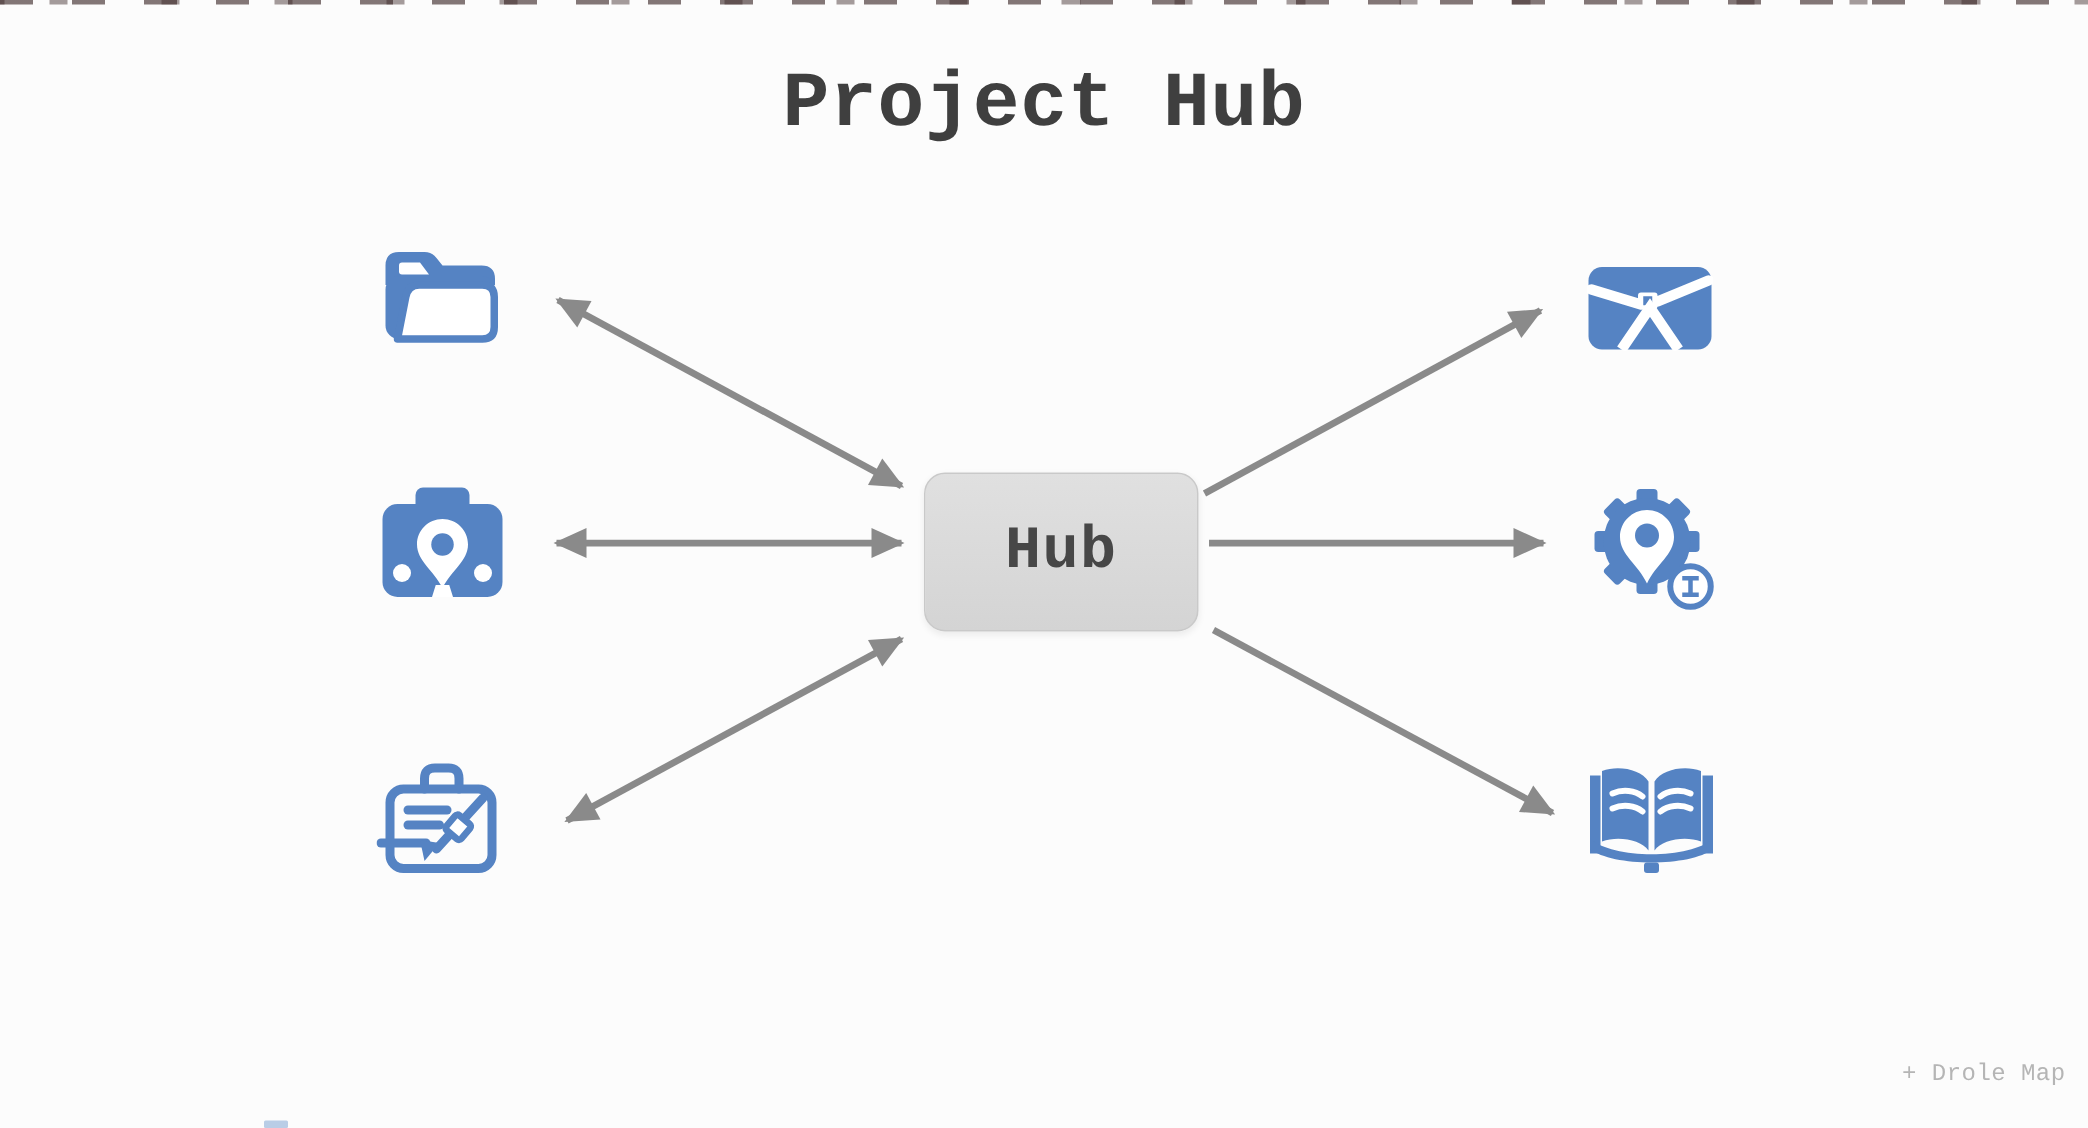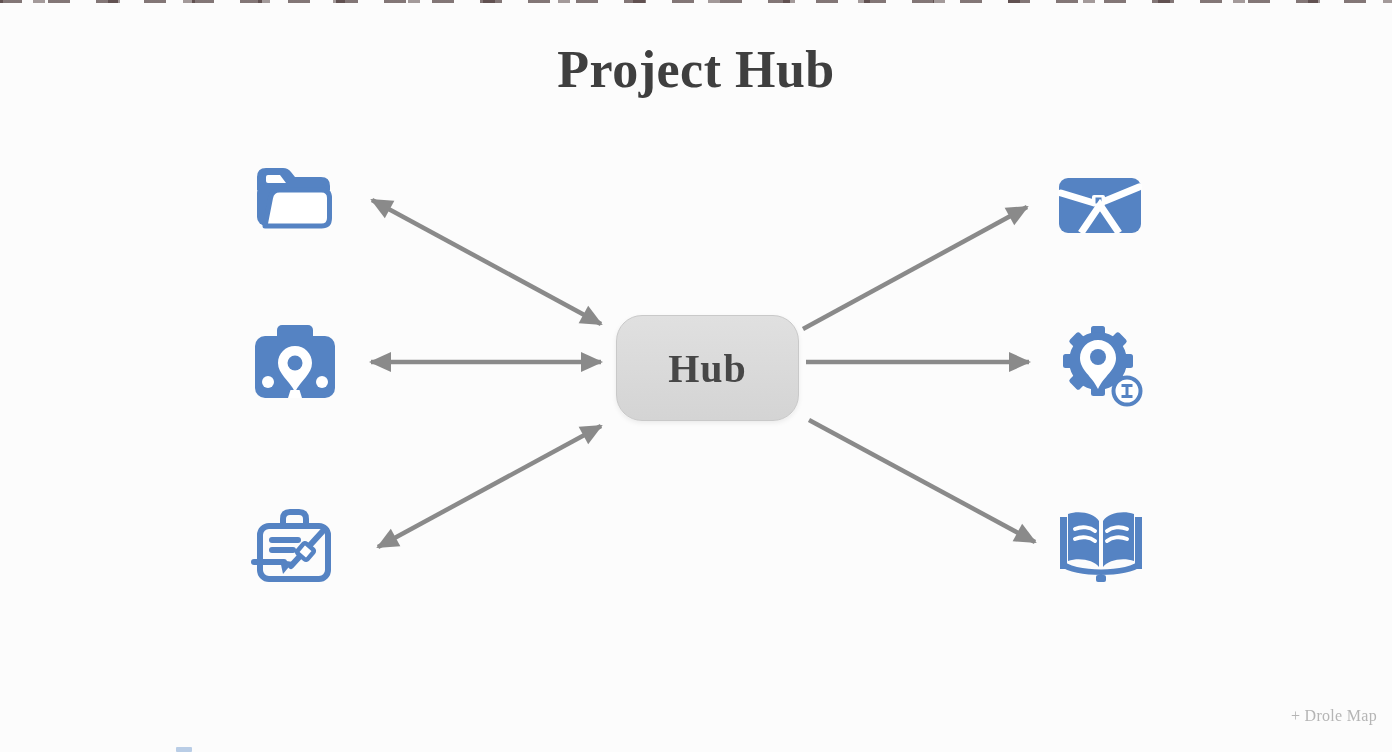--- a/index.html
+++ b/index.html
@@ -1,19 +1,19 @@
 <!DOCTYPE html>
 <html style="--background: #fcfcfc; --title-text: #3f3f3f; --icon-blue: #5583c3; --arrow-gray: #8a8a8a; --hub-fill-top: #e0e0e0; --hub-fill-bottom: #d4d4d4; --hub-border: #c9c9c9; --hub-text: #474747; --watermark-text: #b5b5b5;"><head>
 <meta charset="utf-8">
 <style>
   html,body{margin:0;padding:0;background:#fff;}
   .canvas{
     position:relative;width:1392px;height:752px;overflow:hidden;
     background:var(--background,#fcfcfc);
-    font-family:Liberation Serif, serif;
+    font-family:Liberation Mono, monospace;
   }
   .top-artifact{
     position:absolute;left:0;top:0;width:100%;height:3px;
     background:
       repeating-linear-gradient(90deg, rgba(56,36,36,.62) 0 22px, transparent 22px 48px),
       repeating-linear-gradient(90deg, rgba(56,36,36,.45) 0 12px, transparent 12px 75px);
     background-position:0 0,33px 0;
   }
   .bottom-artifact{
     position:absolute;left:176px;top:747px;width:16px;height:5px;
@@ -22,21 +22,21 @@
   .title{
     position:absolute;left:0;right:0;top:40px;text-align:center;
     font-size:52px;font-weight:700;letter-spacing:.5px;
     color:var(--title-text,#3f3f3f);
   }
   .edges{position:absolute;left:0;top:0;color:var(--arrow-gray,#8a8a8a);}
   .edges line{stroke:currentColor;stroke-width:4.5;}
   .edges marker path{fill:var(--arrow-gray,#8a8a8a);}
   .hub{
     position:absolute;left:616px;top:315px;width:181px;height:104px;
-    border-radius:26px;
+    border-radius:14px;
     background:linear-gradient(180deg,var(--hub-fill-top,#e0e0e0),var(--hub-fill-bottom,#d4d4d4));
     border:1px solid var(--hub-border,#c9c9c9);
     box-shadow:0 2px 5px rgba(0,0,0,.07);
     display:flex;align-items:center;justify-content:center;
   }
   .hub-label{
     font-size:40px;font-weight:700;letter-spacing:1px;
     color:var(--hub-text,#474747);
   }
   .node{position:absolute;}

